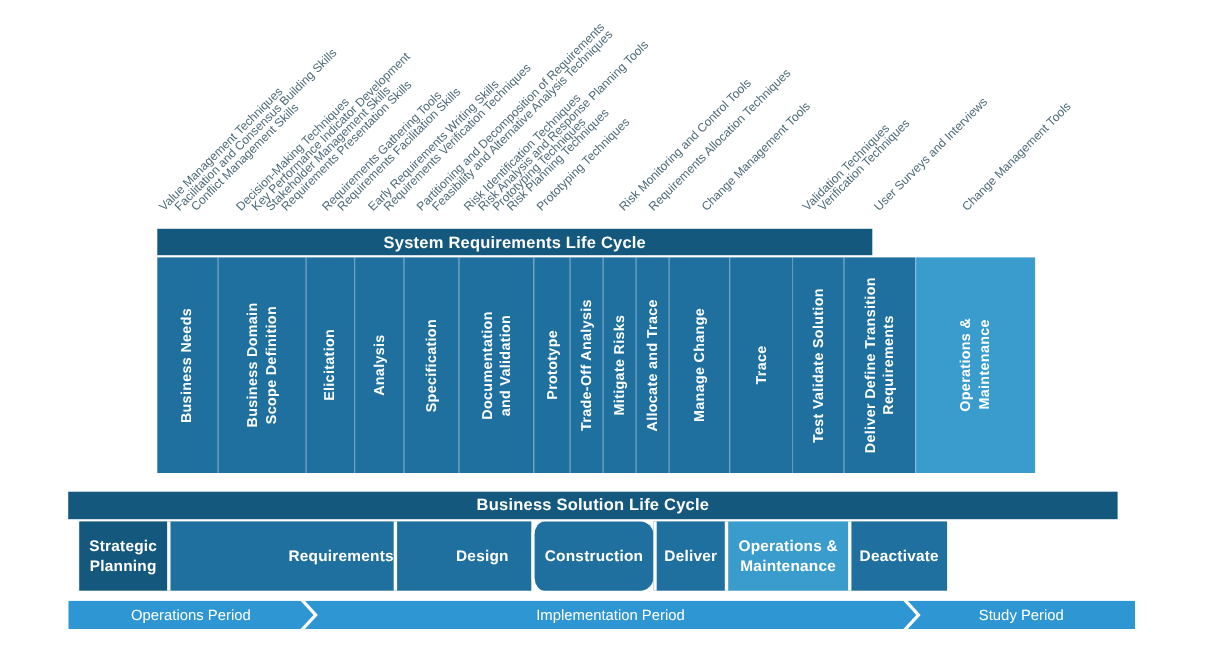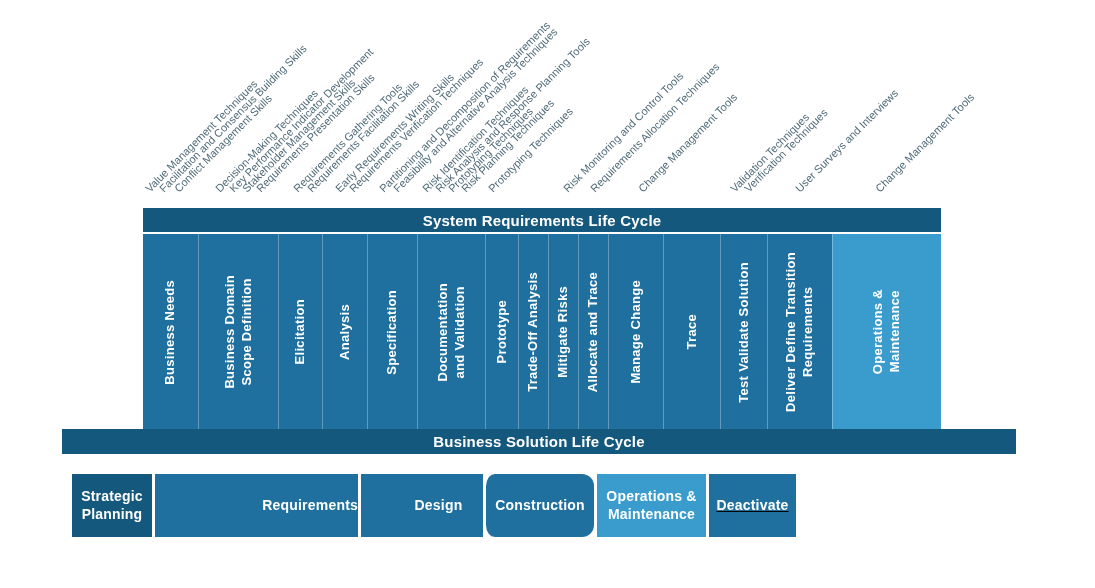--- a/index.html
+++ b/index.html
@@ -13,22 +13,22 @@
     font-size:11px; line-height:13px; color:var(--skill-text,#4E6A77);
     white-space:nowrap;
   }
 
   
   .banner {
     position:absolute; display:flex; align-items:center; justify-content:center;
     background:var(--dark,#15587E); color:#fff; font-size:15px; font-weight:bold;
     letter-spacing:0.2px;
   }
-  .top-banner   { left:143px; top:208px; width:798px; height:24px; }
-  .bottom-banner{ left:62px;  top:429px; width:954px; height:25px; }
+  .top-banner   { left:143px; top:208px; width:650px; height:24px; }
+  .bottom-banner{ left:62px;  top:447px; width:954px; height:25px; }
 
   
   .columns { position:absolute; left:143px; top:234px; width:798px; height:196px; display:flex; }
   .column  { box-sizing:border-box; height:100%; display:flex; align-items:center; justify-content:center; }
   .column + .column { border-left:1px solid rgba(255,255,255,0.30); }
   .vlabel {
     writing-mode:vertical-rl; transform:rotate(180deg);
     white-space:pre-line; text-align:center;
     color:#fff; font-size:13px; font-weight:bold; line-height:1.3; letter-spacing:0.3px;
   }
@@ -148,23 +148,37 @@
     </div>
       <div class="phase" style="width: 206px; background: rgb(31, 112, 158); justify-content: flex-end;">
       <span class="plabel">Requirements</span>
     </div>
       <div class="phase" style="width: 125px; background: rgb(31, 112, 158); padding-left: 33px;">
       <span class="plabel">Design</span>
     </div>
       <div class="phase" style="width: 111px; background: rgb(31, 112, 158); border-radius: 12px;">
       <span class="plabel">Construction</span>
     </div>
+      <div class="phase" style="width: 65px; background: rgb(31, 112, 158);">
+      <span class="plabel">Deliver</span>
+    </div>
       <div class="phase" style="width: 112px; background: rgb(58, 155, 205);">
       <span class="plabel">Operations &amp;
 Maintenance</span>
     </div>
-      <div class="phase" style="width: 90px; background: rgb(31, 112, 158); text-decoration: underline;">
+      <div class="phase" style="width: 90px; background: rgb(31, 112, 158);">
       <span class="plabel">Deactivate</span>
     </div>
     </div>
 
+  <div class="periods" id="periods">
+      <div class="period cap-point-right" style="left: 62px; width: 223px;">
+      <span class="period-label">Operations Period</span>
+    </div>
+      <div class="period cap-notch-and-point" style="left: 277px; width: 556px;">
+      <span class="period-label">Implementation Period</span>
+    </div>
+      <div class="period cap-notch-left" style="left: 825px; width: 207px;">
+      <span class="period-label">Study Period</span>
+    </div>
+    </div>
 
 </div>
 
 </body></html>

